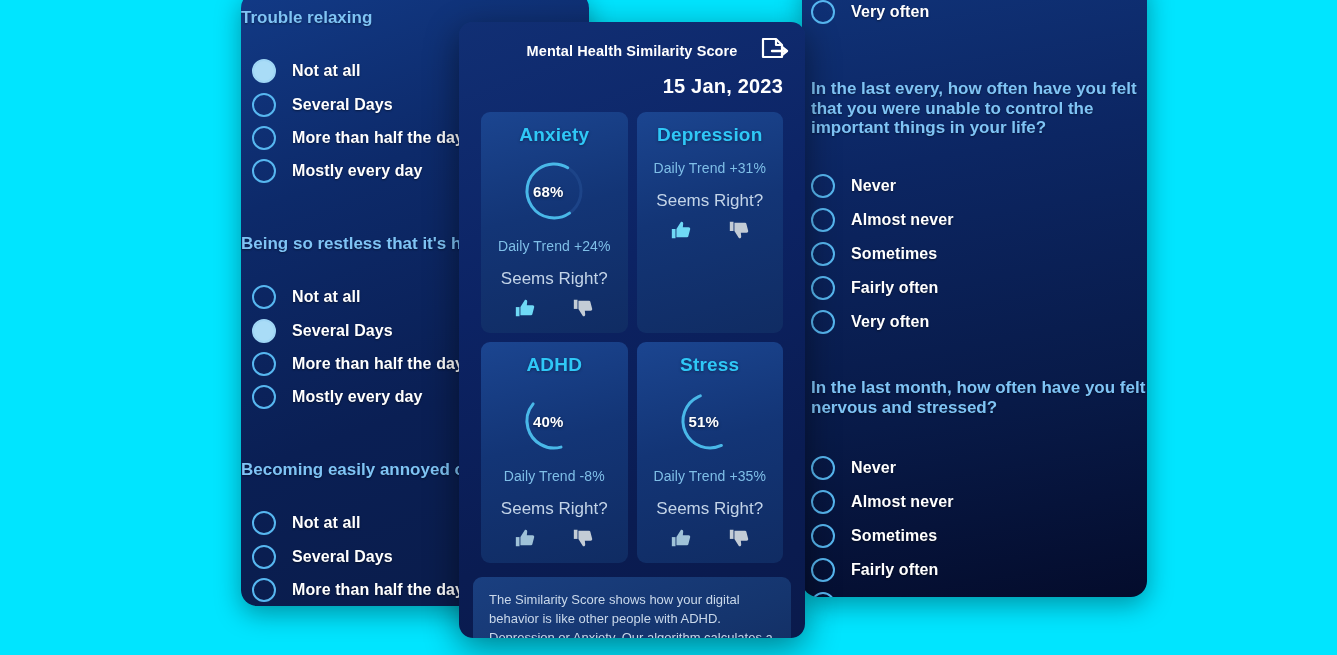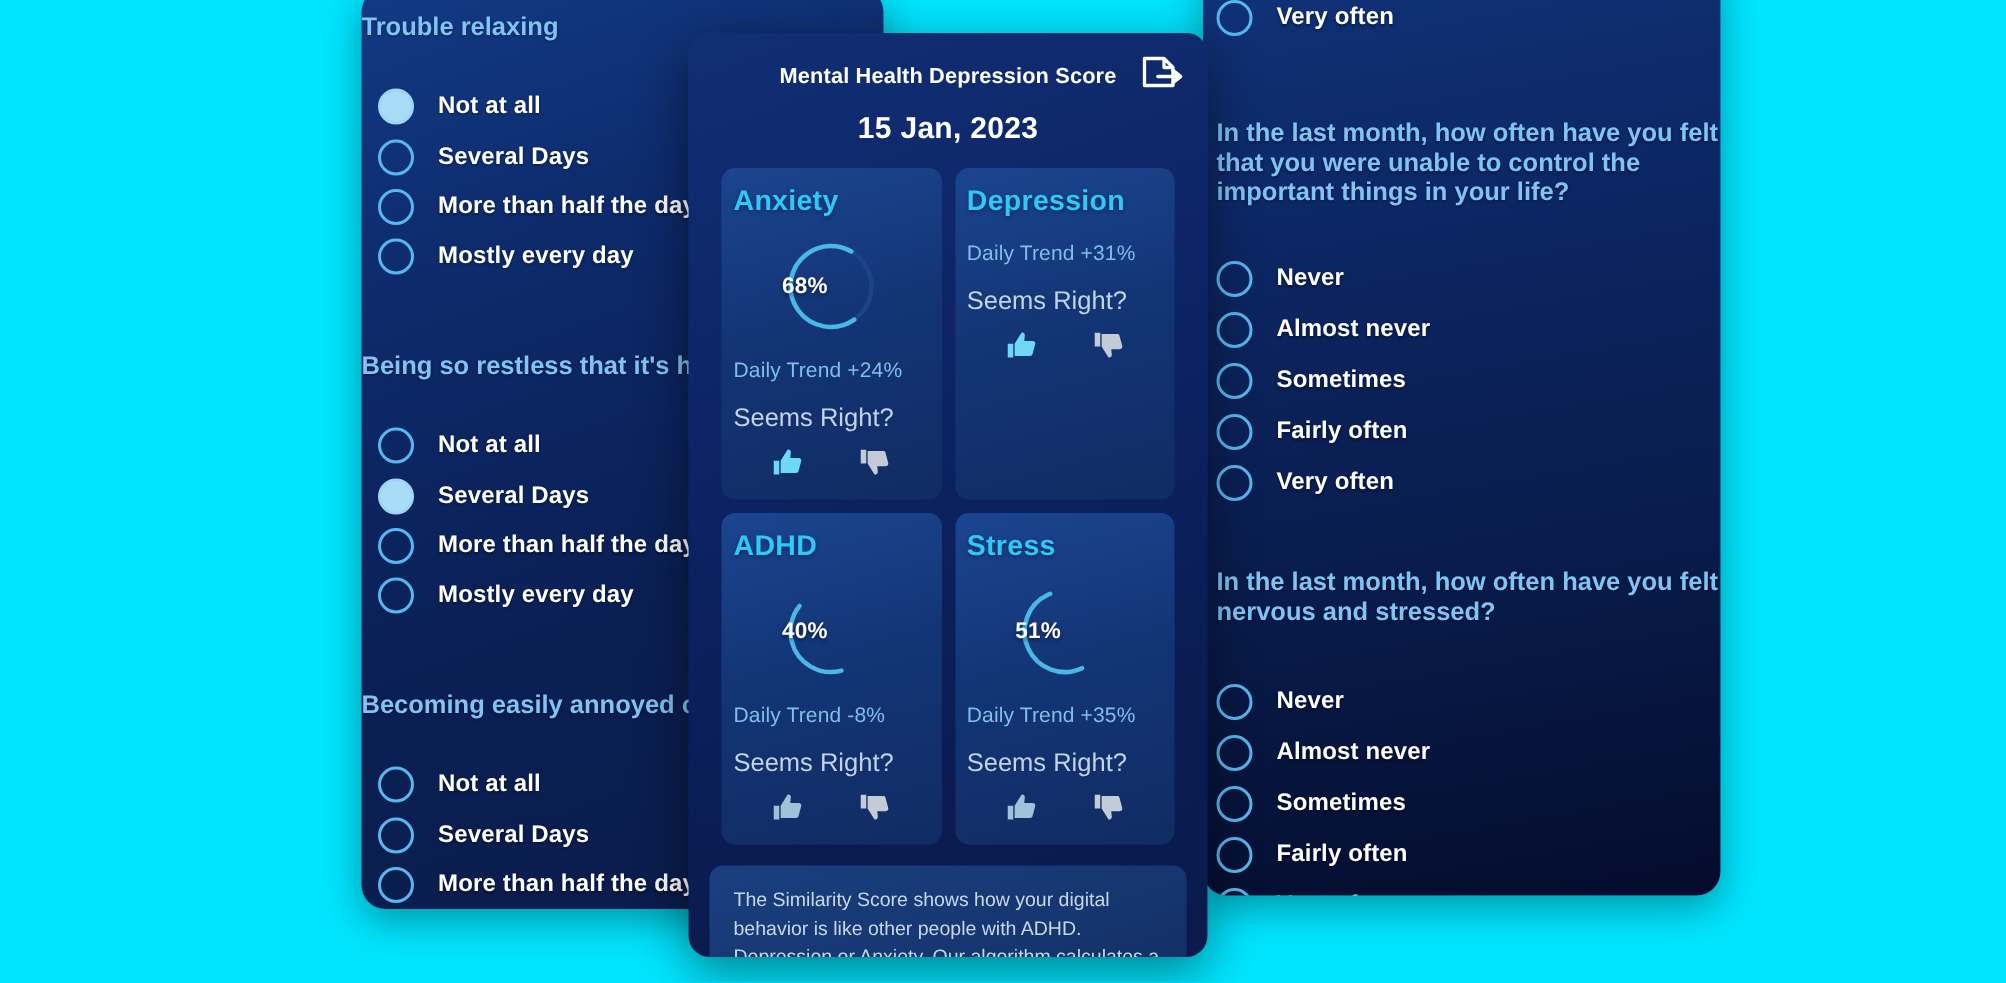--- a/index.html
+++ b/index.html
@@ -86,21 +86,21 @@
     font-size: 14.5px;
     font-weight: bold;
     padding-top: 7px;
     letter-spacing: .1px;
   }
   #export-icon {
     position: absolute; right: -6px; top: 0px;
     width: 30px; height: 32px;
   }
   .card-date {
-    text-align: center;
+    text-align: right;
     color: #ffffff;
     font-size: 20px;
     font-weight: bold;
     margin-top: 3px;
     letter-spacing: .2px;
   }
   .card-sub {
     text-align: center;
     color: #b6cbe6;
     font-size: 13.5px;
@@ -111,21 +111,21 @@
   .grid {
     margin-top: 14px;
     display: grid;
     grid-template-columns: 1fr 1fr;
     gap: 9px;
   }
   .metric-card {
     background: linear-gradient(165deg, #1b4590 0%, #133576 45%, #102c63 100%);
     border-radius: 9px;
     padding: 12px 8px 14px 8px;
-    text-align: left;
+    text-align: center;
   }
   .metric-name {
     color: #2fc8f7;
     font-size: 19px;
     font-weight: bold;
     letter-spacing: .2px;
     text-shadow: 0 1px 3px rgba(0,0,0,.35);
   }
   .ring-wrap {
     position: relative;
@@ -246,21 +246,21 @@
   <div id="right-panel" class="panel">
 
     <div style="position:absolute;left:9px;top:24px;">
       <div class="opt-row" style="margin-bottom:0;">
         <span class="radio"></span>
         <span class="opt-label">Very often</span>
       </div>
     </div>
 
     <div>
-      <div class="q-title" style="position:absolute;left:9px;top:103px;width:340px;">In the last month, how often have you felt that you were unable to control the important things in your life?</div>
+      <div class="q-title" style="position:absolute;left:9px;top:103px;width:340px;">In the last every, how often have you felt that you were unable to control the important things in your life?</div>
       <div style="position:absolute;left:9px;top:193px;">
         <div class="opt-row" style="height:34px;margin-bottom:0;">
           <span class="radio"></span>
           <span class="opt-label">Never</span>
         </div>
         <div class="opt-row" style="height:34px;margin-bottom:0;">
           <span class="radio"></span>
           <span class="opt-label">Almost never</span>
         </div>
         <div class="opt-row" style="height:34px;margin-bottom:0;">
@@ -302,21 +302,21 @@
           <span class="opt-label">Very often</span>
         </div>
       </div>
     </div>
 
   </div>
 
   <div id="score-card">
 
     <div class="card-head">
-      <div class="card-title">Mental Health Depression Score</div>
+      <div class="card-title">Mental Health Similarity Score</div>
       <div id="export-icon">
         <svg viewBox="0 0 30 32" fill="none">
           <path d="M4 3 H17 L23 9 V21 H4 Z" stroke="#ffffff" stroke-width="2.2" stroke-linejoin="round"></path>
           <path d="M17 3 V9 H23" stroke="#ffffff" stroke-width="2.2" stroke-linejoin="round"></path>
           <path d="M13 15 H27" stroke="#ffffff" stroke-width="2.4" stroke-linecap="round"></path>
           <path d="M23 11 L28 15 L23 19" stroke="#ffffff" stroke-width="2.4" stroke-linecap="round" stroke-linejoin="round" fill="none"></path>
         </svg>
       </div>
     </div>
 

